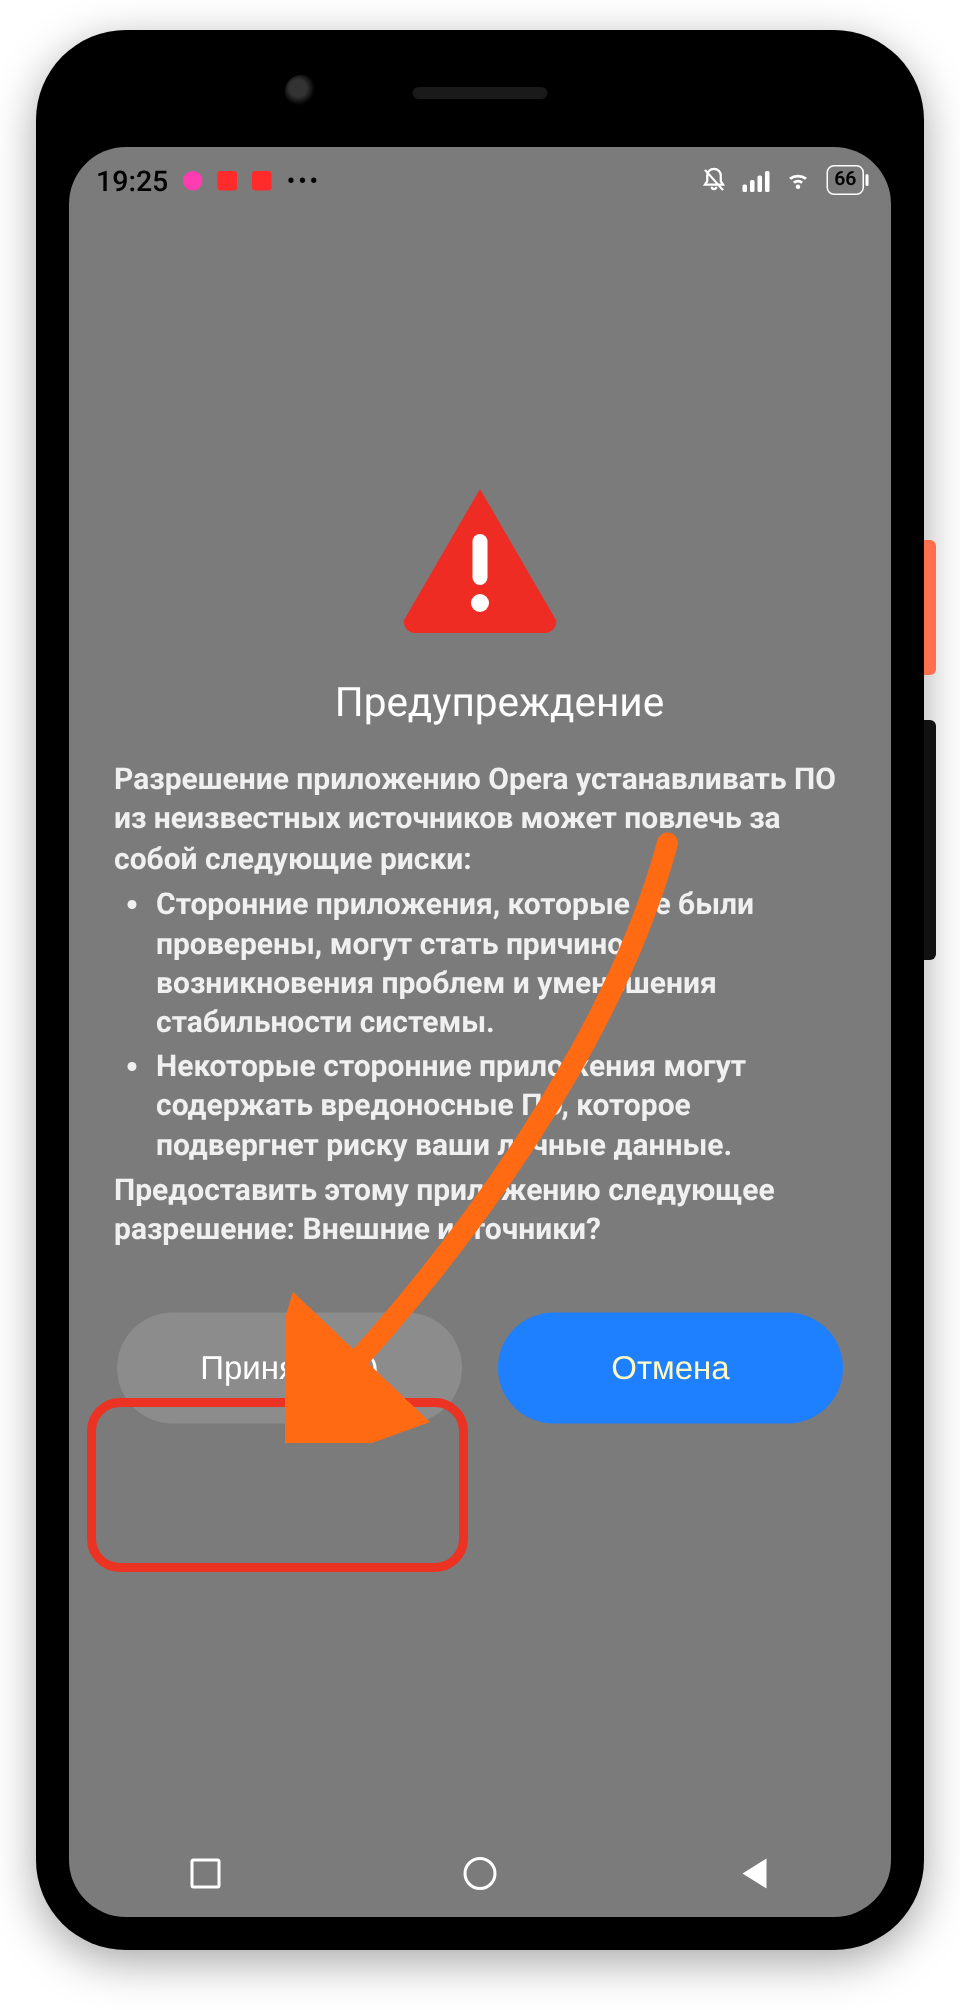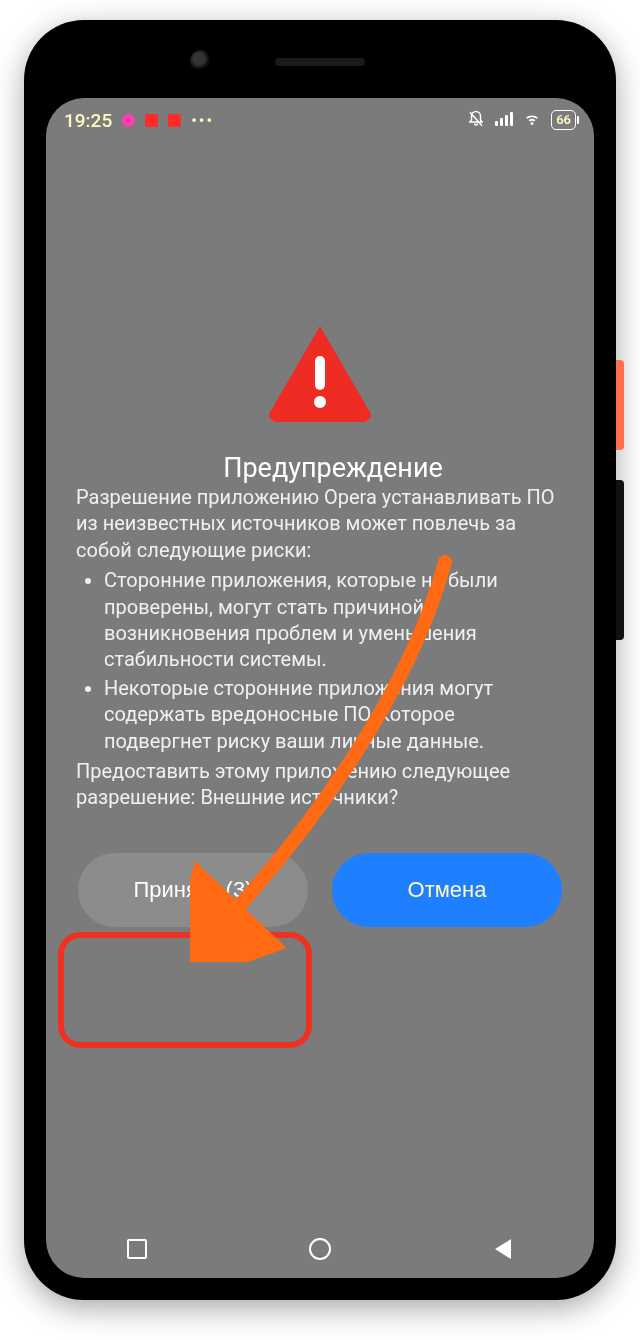--- a/index.html
+++ b/index.html
@@ -69,26 +69,26 @@
     display: flex;
     flex-direction: column;
   }
   
   .status-bar {
     height: 44px;
     display: flex;
     align-items: center;
     justify-content: space-between;
     padding: 0 18px;
-    color: #fef9c3;
+    color: #000000;
     font-size: 19px;
     font-weight: 500;
   }
   .status-left { display: flex; align-items: center; gap: 10px; }
-  .status-right { display: flex; gap: 10px; }
+  .status-right { display: flex; align-items: center; gap: 10px; }
   .notif-dot { width: 13px; height: 13px; border-radius: 50%; }
   .notif-square { width: 13px; height: 13px; border-radius: 2px; }
   .more-dots { letter-spacing: 2px; font-size: 16px; }
   .battery-box {
     display: inline-flex; align-items: center; gap: 2px;
     border: 1.5px solid #fff; border-radius: 5px;
     padding: 0 4px; font-size: 13px; font-weight: 600;
     position: relative; height: 18px; line-height: 18px;
   }
   .battery-box::after {
@@ -115,24 +115,25 @@
   .warn-icon-wrap { margin-top: 180px; }
   .dialog-title {
     margin-top: 26px;
     font-size: 27px;
     font-weight: 400;
     color: #fff;
     text-align: center;
     margin-left: 26px;
   }
   .dialog-body {
+    margin-top: 22px;
     font-size: 20px;
     line-height: 1.32;
     color: #f0f0f0;
-    font-weight: 400;
+    font-weight: 700;
   }
   .dialog-body ul { margin: 4px 0 4px 0; padding-left: 28px; }
   .dialog-body li { margin: 0 0 2px 0; }
   .buttons-row {
     margin-top: 42px;
     display: flex;
     gap: 24px;
     width: 100%;
     justify-content: center;
   }

